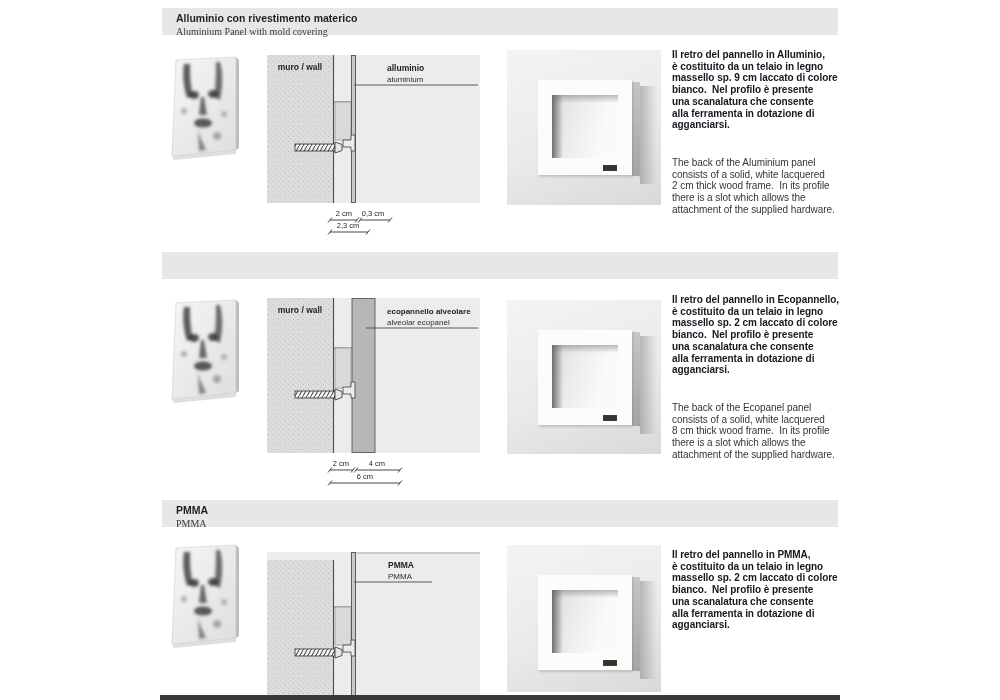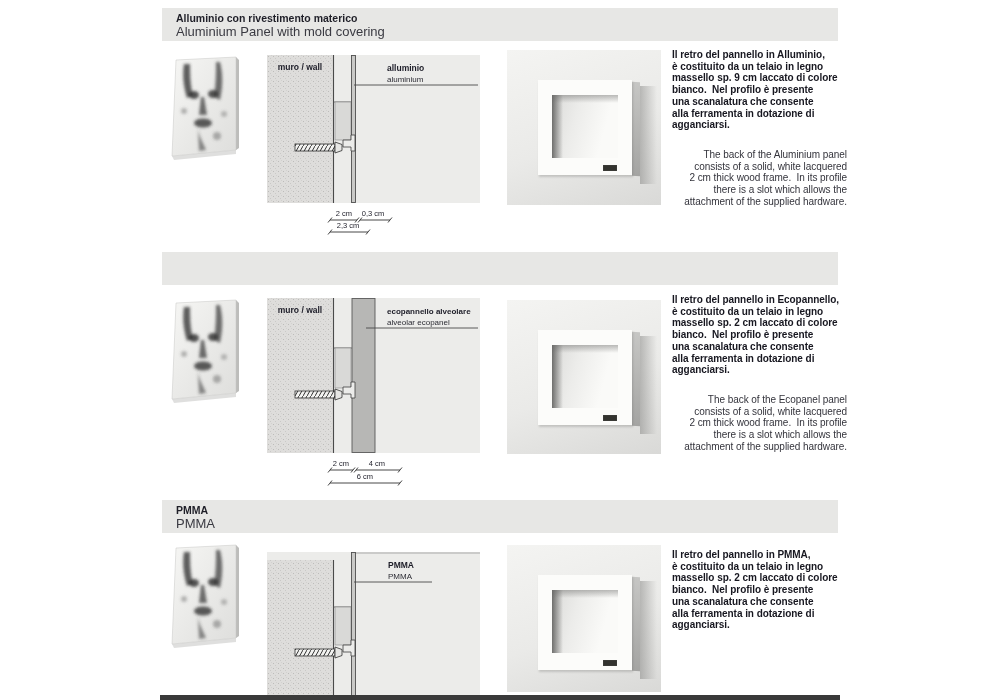--- a/index.html
+++ b/index.html
@@ -1,24 +1,24 @@
 <!DOCTYPE html>
 <html><head>
 <meta charset="utf-8">
 <style>
   html,body{margin:0;padding:0;background:#ffffff;}
   .page{position:relative;width:1000px;height:700px;background:#ffffff;overflow:hidden;
         font-family:"Liberation Sans",sans-serif;color:#1b1b22;}
 
   
-  .header{position:absolute;left:162px;width:676px;height:33px;background:#e7e7e5;
+  .header{position:absolute;left:162px;width:676px;height:27px;background:#e7e7e5;
           padding:4px 0 0 14px;box-sizing:border-box;}
   .s1 .header{top:8px}.s2 .header{top:252px}.s3 .header{top:500px}
   .h-title{font-size:10.5px;font-weight:bold;color:#1f1f28;line-height:13px;}
-  .h-sub{font-size:13px;color:#3a3a42;line-height:13px;}
+  .h-sub{font-size:10px;color:#3a3a42;line-height:13px;font-family:Liberation Serif, serif;}
 
   
   .artwork{position:absolute;left:170px;width:72px;height:106px;}
   .s1 .artwork{top:56px}.s2 .artwork{top:299px}.s3 .artwork{top:544px}
 
   
   .diagram{position:absolute;left:267px;width:213px;}
   .s1 .diagram{top:55px;height:180px}.s2 .diagram{top:298px;height:190px}.s3 .diagram{top:552px;height:148px}
   .dlab-b{font-size:8.5px;font-weight:bold;fill:#1d1d28;font-family:"Liberation Sans",sans-serif;}
   .dlab-b2{font-size:8px;font-weight:bold;fill:#1d1d28;font-family:"Liberation Sans",sans-serif;}
@@ -42,21 +42,21 @@
   .opening:after{content:"";position:absolute;left:0;top:0;width:100%;height:8px;
          background:linear-gradient(to bottom,rgba(105,105,103,.45),rgba(105,105,103,0));}
   .brand{position:absolute;left:65px;top:85px;width:14px;height:6px;background:#33332f;
          box-shadow:inset 0 0 1px #777;}
 
   
   .desc{position:absolute;left:672px;width:175px;}
   .s1 .desc{top:49px}.s2 .desc{top:294px}.s3 .desc{top:549px}
   .desc p{margin:0;font-size:10px;line-height:11.7px;white-space:pre;letter-spacing:-0.05px;}
   .desc .it{font-weight:bold;color:#171720;}
-  .desc .en{margin-top:18px;color:#34343c;text-align:right;}
+  .desc .en{margin-top:26px;color:#34343c;}
 
   .page-edge{position:absolute;left:160px;top:695px;width:680px;height:5px;background:#3a3a3a;}
 </style>
 </head>
 <body>
 
 <div class="page">
 
   <div class="s1">
     <div class="header">
@@ -226,21 +226,21 @@
     <div class="desc">
       <p class="it">Il retro del pannello in Ecopannello,
 è costituito da un telaio in legno
 massello sp. 2 cm laccato di colore
 bianco.  Nel profilo è presente
 una scanalatura che consente
 alla ferramenta in dotazione di
 agganciarsi.</p>
       <p class="en">The back of the Ecopanel panel
 consists of a solid, white lacquered
-2 cm thick wood frame.  In its profile
+8 cm thick wood frame.  In its profile
 there is a slot which allows the
 attachment of the supplied hardware.</p>
     </div>
   </div>
 
   <div class="s3">
     <div class="header">
       <div class="h-title">PMMA</div>
       <div class="h-sub">PMMA</div>
     </div>

